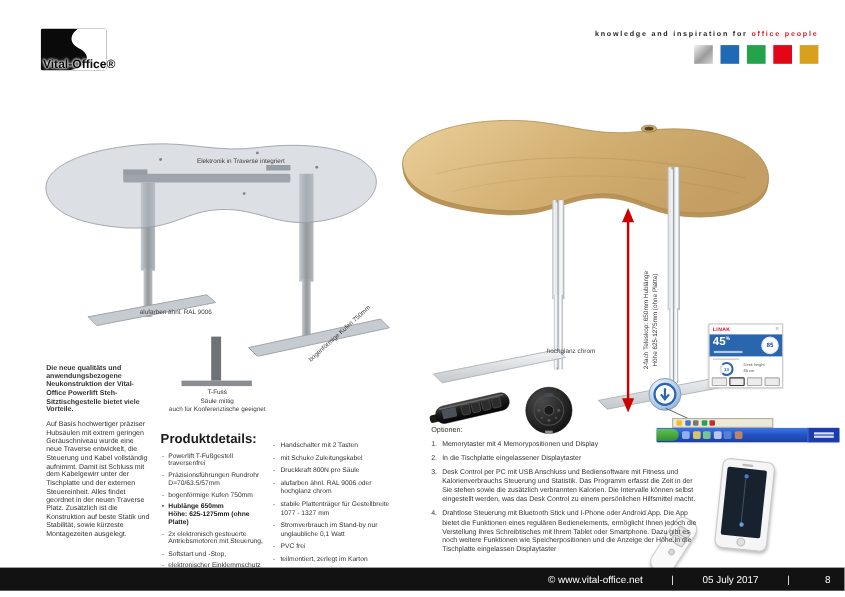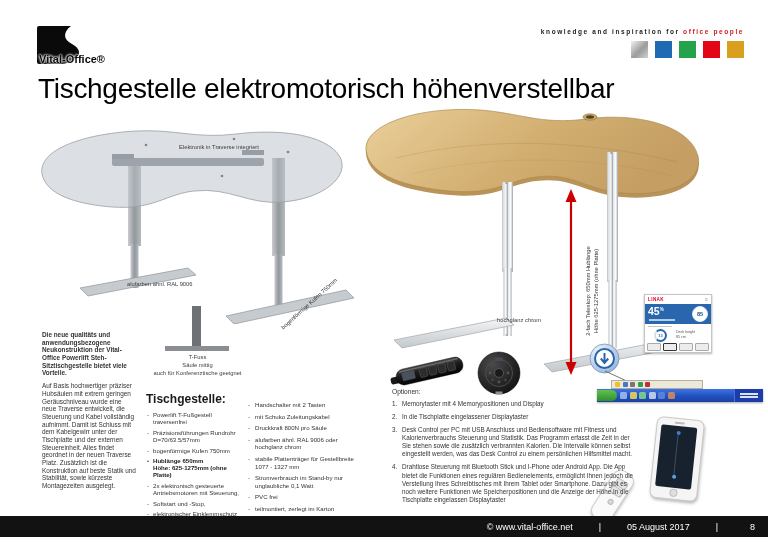--- a/index.html
+++ b/index.html
@@ -144,21 +144,20 @@
     <span class="red">office people</span>
   </div>
   <div class="abs squares">
     <span class="sq" style="background:linear-gradient(135deg,#f2f2f2,#9b9b9b 55%,#d2d2d2)"></span>
     <span class="sq" style="background:#1e6ab3"></span>
     <span class="sq" style="background:#25a24c"></span>
     <span class="sq" style="background:#e30617"></span>
     <span class="sq" style="background:#d8a01d"></span>
   </div>
 
-  <div class="abs page-title">Tischgestelle elektromotorisch höhenverstellbar</div>
 
   <svg class="abs left-desk" width="334" height="212" viewBox="0 0 334 212">
     <defs>
       <linearGradient id="aluG" x1="0" y1="0" x2="1" y2="0">
         <stop offset="0" stop-color="#c8ccd0"></stop>
           <stop offset="0.5" stop-color="#93989d"></stop>
           <stop offset="1" stop-color="#b5babf"></stop>
       </linearGradient>
     </defs>
 
@@ -245,21 +244,21 @@
     <div>Höhe 625-1275mm (ohne Platte)</div>
   </div>
   <div class="abs ann ann-chrom">hochglanz chrom</div>
 
   <div class="abs sidebar">
     <p class="intro">Die neue qualitäts und anwendungsbezogene Neukonstruktion der Vital-Office Powerlift Steh- Sitztischgestelle bietet viele Vorteile.</p>
     <p class="body">Auf Basis hochwertiger präziser Hubsäulen mit extrem geringen Geräuschniveau wurde eine neue Traverse entwickelt, die Steuerung und Kabel vollständig aufnimmt. Damit ist Schluss mit dem Kabelgewirr unter der Tischplatte und der externen Steuereinheit. Alles findet geordnet in der neuen Traverse Platz. Zusätzlich ist die Konstruktion auf beste Statik und Stabilität, sowie kürzeste Montagezeiten ausgelegt.</p>
   </div>
 
   <div class="abs pdetails">
-    <h3>Tischgestelle:</h3>
+    <h3>Produktdetails:</h3>
     <div class="pd-item"><span>Powerlift T-Fußgestell traversenfrei</span></div>
     <div class="pd-item"><span>Präzisionsführungen Rundrohr D=70/63.5/57mm</span></div>
     <div class="pd-item"><span>bogenförmige Kufen 750mm</span></div>
     <div class="pd-item bold"><span>Hublänge 650mm</span><span class="sub">Höhe: 625-1275mm (ohne Platte)</span></div>
     <div class="pd-item"><span>2x elektronisch gesteuerte Antriebsmotoren mit Steuerung,</span></div>
     <div class="pd-item"><span>Softstart und -Stop,</span></div>
     <div class="pd-item"><span>elektronischer Einklemmschutz</span></div>
     <div class="pd-item"><span>Hubgeschwindigkeit - 38 mm/sek</span></div>
   </div>
 
@@ -410,18 +409,18 @@
     </div>
     <div class="opt-item">
       <span class="opt-num">4.</span>
         <span>Drahtlose Steuerung mit Bluetooth Stick und I-Phone oder Android App. Die App bietet die Funktionen eines regulären Bedienelements, ermöglicht Ihnen jedoch die Verstellung Ihres Schreibtisches mit Ihrem Tablet oder Smartphone. Dazu gibt es noch weitere Funktionen wie Speicherpositionen und die Anzeige der Höhe.In die Tischplatte eingelassen Displaytaster</span>
     </div>
   </div>
 
   <div class="abs footer">
     <span>©  www.vital-office.net</span>
     <span>|</span>
-    <span>05 August 2017</span>
+    <span>05 July 2017</span>
     <span>|</span>
     <span class="pg">8</span>
   </div>
 
 </div>
 
 </body></html>

